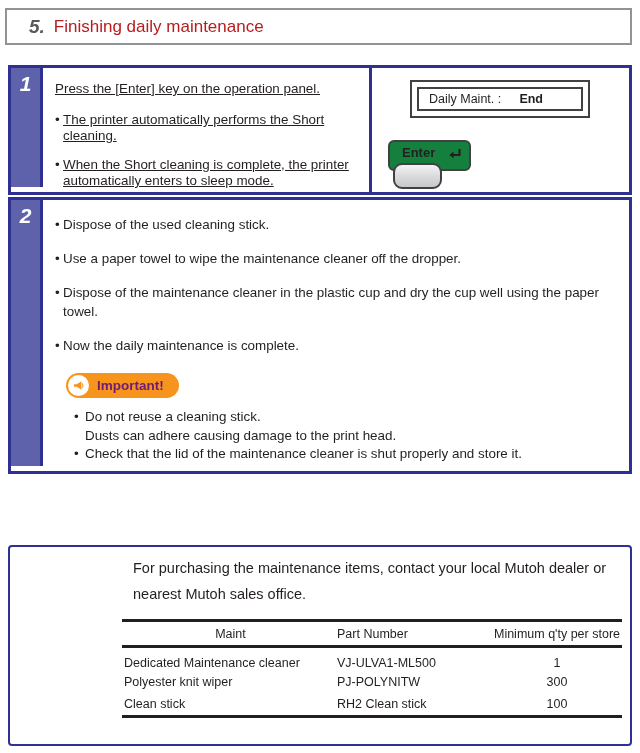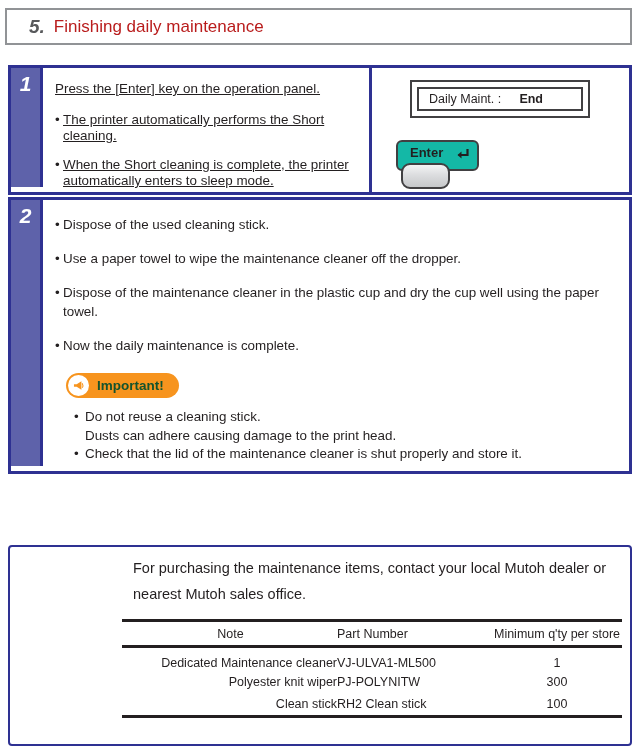--- a/index.html
+++ b/index.html
@@ -29,33 +29,33 @@
   .step1-content .bullet + .bullet { margin-top:13px; }
 
   .illus-pane { position:absolute; left:358px; top:0; right:0; bottom:0;
     border-left:3px solid #2e3192; }
   .lcd { position:absolute; left:38px; top:12px; width:180px; height:38px;
     border:2px solid #414042; padding:5px; background:#fff; }
   .lcd-inner { width:100%; height:100%; border:2px solid #414042;
     display:flex; align-items:center; padding:0 10px; font-size:12.5px; }
   .lcd-value { margin-left:auto; margin-right:28px;font-weight:bold; }
 
-  .enter-key { position:absolute; left:24px; top:72px; width:83px; height:31px;
-    border:2.5px solid #414042; border-radius:6px; background:#14b8a6; }
+  .enter-key { position:absolute; left:16px; top:72px; width:83px; height:31px;
+    border:2.5px solid #414042; border-radius:6px; background:#15803d; }
   .enter-label { position:absolute; left:12px; top:3px; font-weight:bold; font-size:13px; }
   .enter-arrow { position:absolute; right:7px; top:5px; }
   .enter-btn { position:absolute; left:3px; top:21px; width:49px; height:26px;
     border:2.5px solid #414042; border-radius:9px;
     background:linear-gradient(180deg,#f4f4f5 0%,#dcdddf 45%,#c6c8ca 100%); }
 
   .step2-content { position:absolute; left:44px; top:15px; width:574px; font-size:13.4px; line-height:19px; }
   .step2-content .bullet { margin-bottom:15px; }
 
   
-  .pill { display:inline-flex; align-items:center; color:#14532d; font-weight:bold; }
+  .pill { display:inline-flex; align-items:center; color:#701a75; font-weight:bold; }
   .important-badge { margin-left:11px; margin-top:3px; height:25px; border-radius:13px;
     background:#f7941e; padding:0 15px 0 2px; gap:8px; font-size:13.5px; }
   .badge-circle { width:21px; height:21px; border-radius:50%; background:#ffffff;
     display:flex; align-items:center; justify-content:center; flex:none; }
 
   .important-list { margin-top:10px; margin-left:19px; line-height:18.5px; }
   .imp-item { position:relative; padding-left:11px; }
   .imp-item::before { content:"\2022"; position:absolute; left:0; top:0; }
   .imp-sub { padding-left:11px; }
 
@@ -66,21 +66,21 @@
     background:#8dc63f; padding:0 21px 0 2px; gap:9px; font-size:13.5px; }
   .note-text { position:absolute; left:123px; top:8px; width:478px;
     font-size:14.5px; line-height:26px; }
 
   .note-table { position:absolute; left:112px; top:72px; width:500px;
     border-collapse:collapse; font-size:12.5px; color:#231f20; }
   .note-table thead tr { border-top:3px solid #231f20; border-bottom:3px solid #231f20; }
   .note-table tbody tr:last-child { border-bottom:3px solid #231f20; }
   .note-table th { font-weight:normal; height:26px; }
   .note-table td { height:23px; }
-  .col-name   { width:43%; text-align:right; padding-left:2px; }
+  .col-name   { width:43%; text-align:left; padding-left:2px; }
   th.col-name { text-align:center; }
   .col-part   { width:31%; text-align:left; }
   .col-qty    { width:26%; text-align:center; }
   .note-table tbody tr:first-child td { padding-top:8px; }
 </style>
 </head>
 <body>
 
 <div class="abs header-box">
   <span class="header-num">5.</span>
@@ -144,21 +144,21 @@
   </div>
 </div>
 
 <div class="abs note-panel">
 
   <div class="note-text">For purchasing the maintenance items, contact your local Mutoh dealer or nearest Mutoh sales office.</div>
 
   <table class="note-table">
     <thead>
       <tr>
-        <th class="col-name">Note</th>
+        <th class="col-name">Maint</th>
         <th class="col-part">Part Number</th>
         <th class="col-qty">Minimum q'ty per store</th>
       </tr>
     </thead>
     <tbody>
       <tr>
         <td class="col-name">Dedicated Maintenance cleaner</td>
         <td class="col-part">VJ-ULVA1-ML500</td>
         <td class="col-qty">1</td>
       </tr>

